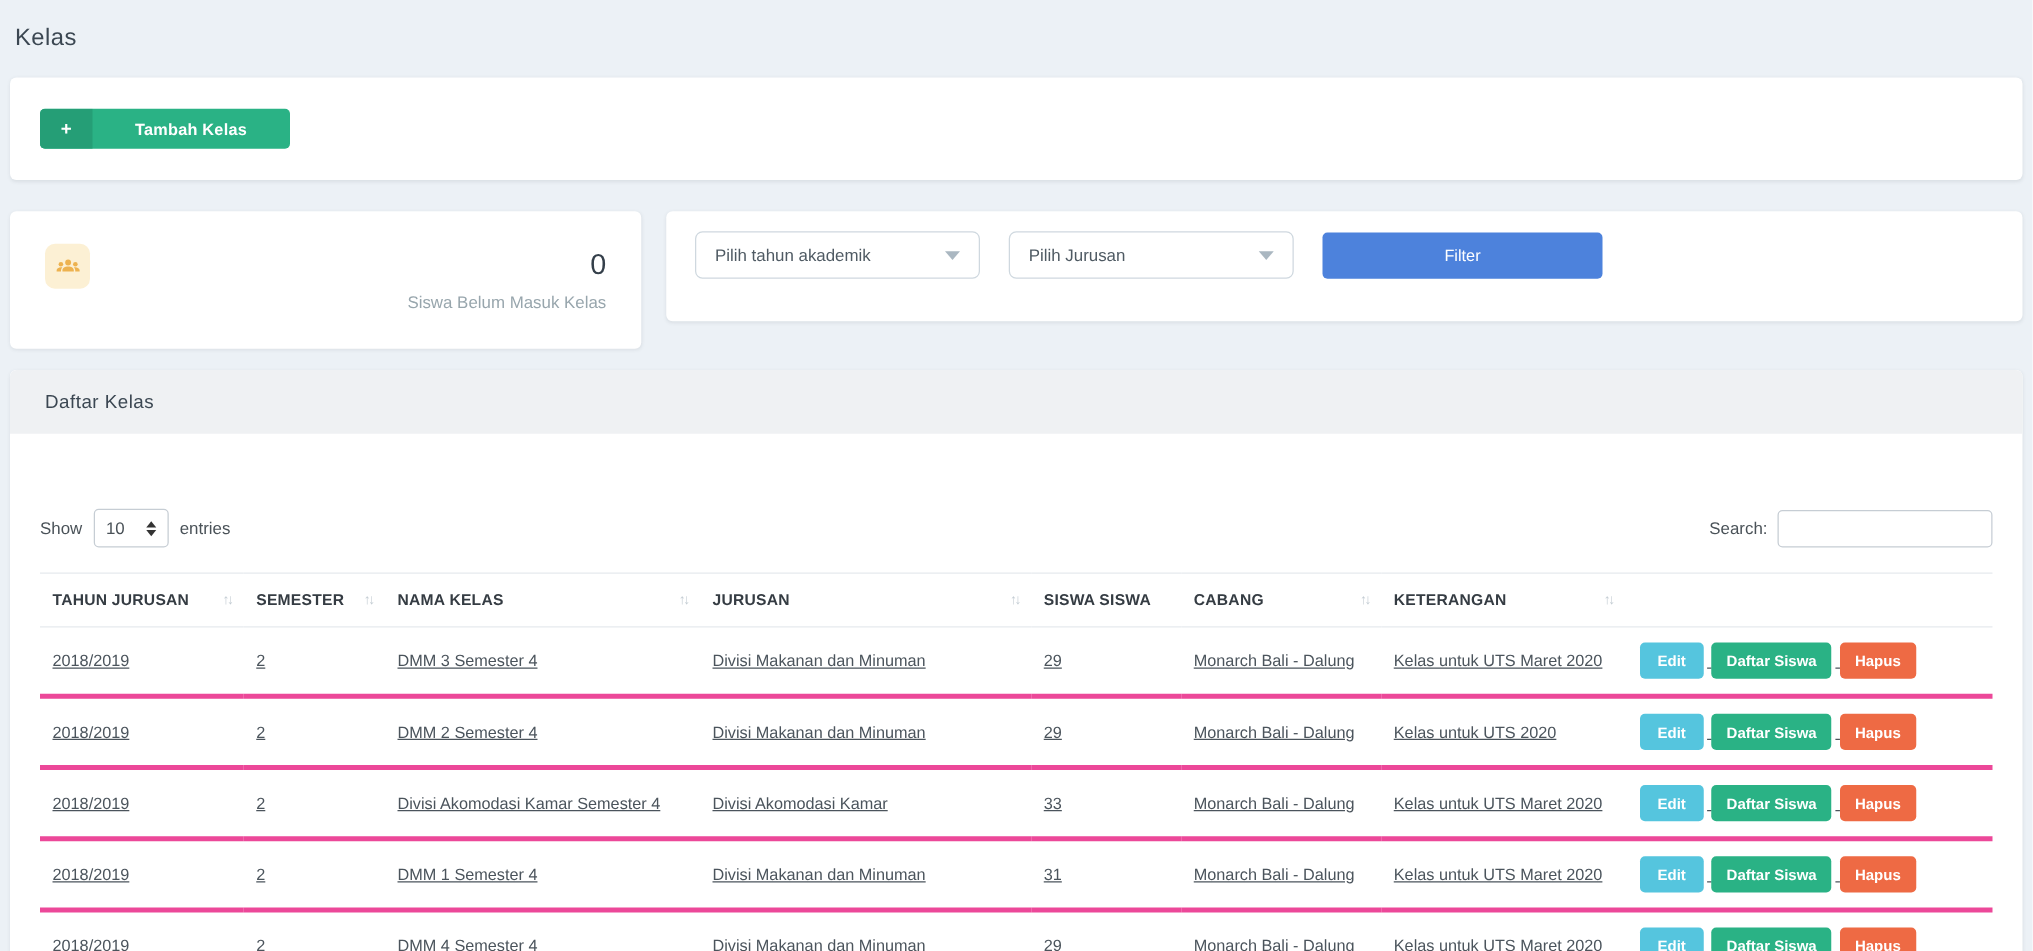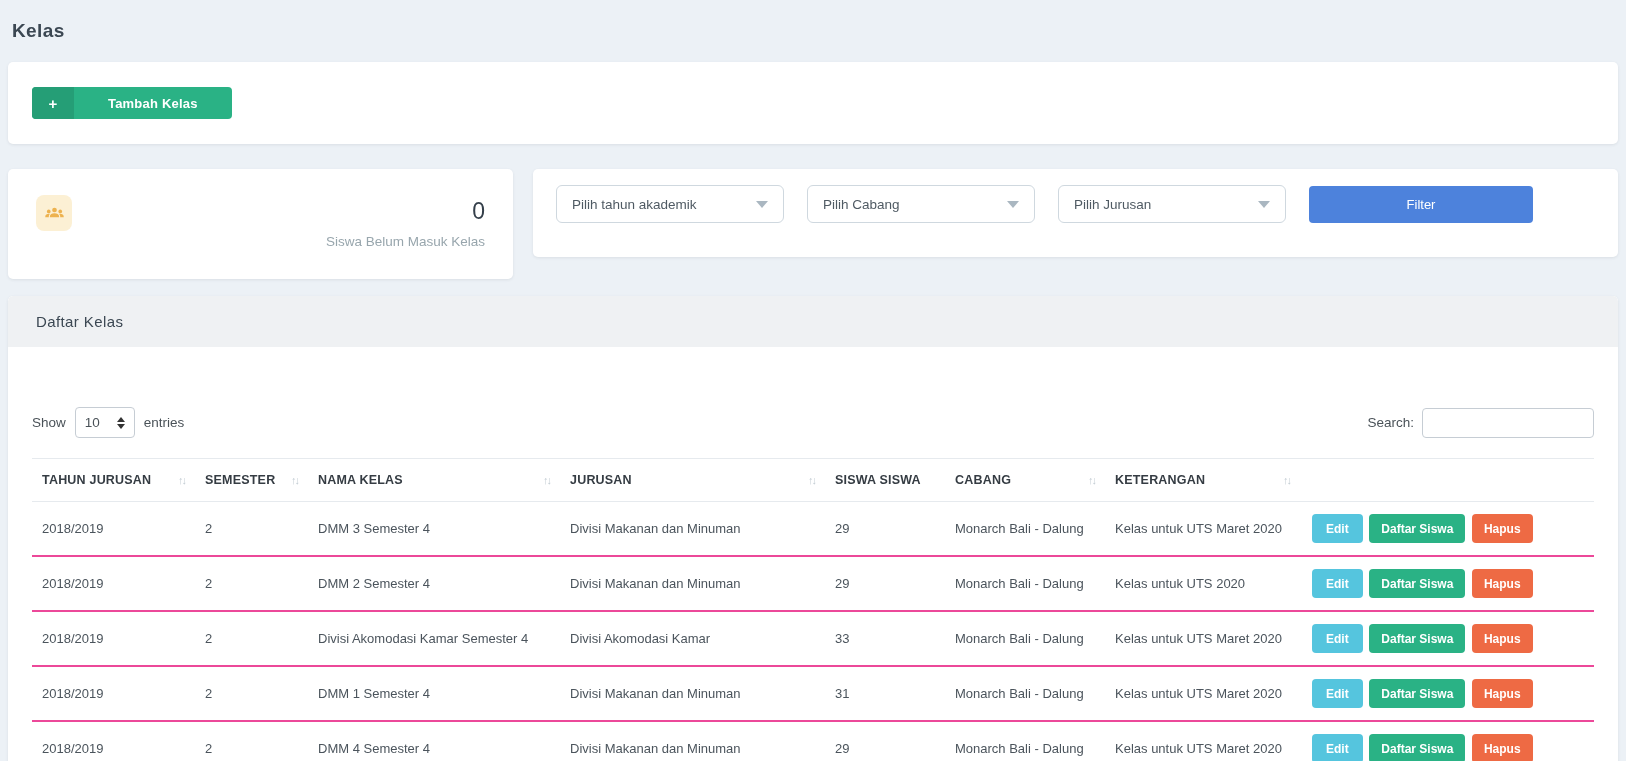--- a/index.html
+++ b/index.html
@@ -12,21 +12,21 @@
   html,body{margin:0;padding:0;}
   body{
     width:1626px;height:761px;overflow:hidden;
     background:var(--page-bg);
     font-family:"Liberation Sans",sans-serif;
     color:var(--text-body);
   }
   .page{padding:0 8px;}
   .page-title{
     height:62px;display:flex;align-items:center;
-    font-size:19px;font-weight:700;color:var(--text-dark);letter-spacing:.4px;
+    font-size:19px;font-weight:400;color:var(--text-dark);letter-spacing:.4px;
     padding-left:4px;
   }
   .card{background:#fff;border-radius:5px;box-shadow:0 1px 3px rgba(56,65,74,.1);}
   
   .card-add{height:82px;padding:25px 24px;}
   .btn-add{
     display:inline-flex;align-items:stretch;height:32px;border:none;padding:0;
     background:var(--green);border-radius:4px;overflow:hidden;cursor:pointer;
     font-family:inherit;
   }
@@ -87,21 +87,21 @@
     text-align:left;font-size:12.5px;color:#353c43;letter-spacing:.2px;
     padding:14px 10px;border-top:1px solid var(--table-border);border-bottom:1px solid var(--table-border);
     position:relative;white-space:nowrap;
   }
   .sort-icon{
     position:absolute;right:10px;top:50%;transform:translateY(-50%);
     color:#c3ccd3;font-size:11px;letter-spacing:-2px;font-weight:normal;cursor:pointer;
   }
   .datatable tbody td{
     font-size:13px;color:var(--text-body);padding:17px 10px;
-    border-bottom:2px solid #ec4899;white-space:nowrap;overflow:hidden;
+    border-bottom:4px solid #ec4899;white-space:nowrap;overflow:hidden;text-decoration:underline;
   }
   .cell-actions{padding:12px 10px 12px 12px !important;}
   .btn-action{
     border:none;border-radius:4px;color:#fff;font-weight:bold;font-size:12px;
     font-family:inherit;height:29px;margin-right:3px;cursor:pointer;padding:0 12px;
   }
   .btn-edit{background:var(--cyan);padding:0 14px;}
   .btn-daftar{background:var(--green);}
   .btn-hapus{background:var(--orange);}
 </style>
@@ -133,24 +133,20 @@
       </div>
       <div class="stats-right">
         <div class="stat-value">0</div>
         <div class="stat-label">Siswa Belum Masuk Kelas</div>
       </div>
     </div>
 
     <div class="card card-filter">
       <div class="filter-select">
         <span>Pilih tahun akademik</span>
-        <span class="chev"></span>
-      </div>
-      <div class="filter-select">
-        <span>Pilih Cabang</span>
         <span class="chev"></span>
       </div>
       <div class="filter-select">
         <span>Pilih Jurusan</span>
         <span class="chev"></span>
       </div>
       <button class="btn-filter">Filter</button>
     </div>
   </div>
 

